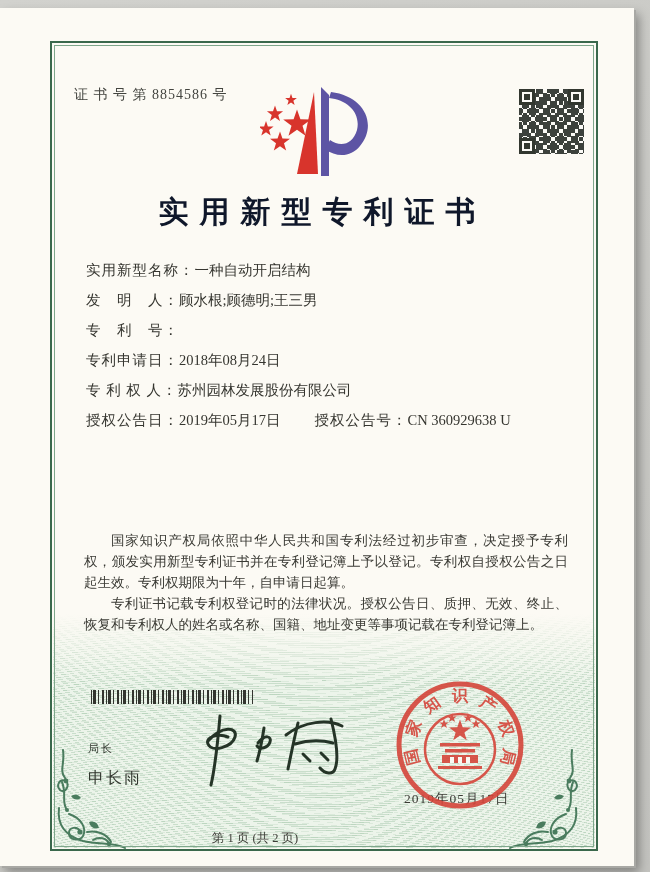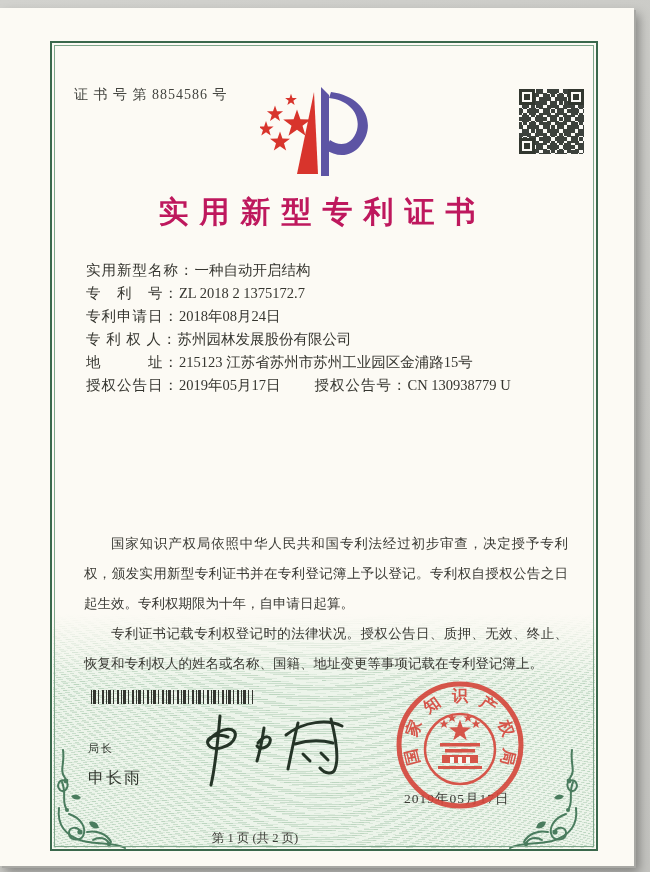--- a/index.html
+++ b/index.html
@@ -53,35 +53,34 @@
     position:absolute; width:16px; height:16px;
     border:3px solid #32372f; background:#fbfaf6;
   }
   .qr .finder::after {
     content:''; position:absolute; left:2px; top:2px; width:6px; height:6px; background:#32372f;
   }
   .qr .f-tl { left:0; top:0; } .qr .f-tr { right:0; top:0; } .qr .f-bl { left:0; bottom:0; }
   .title {
     position:absolute; left:0; top:184px; width:634px;
     text-align:center; font-size:30px; font-weight:600;
-    letter-spacing:11px; padding-left:11px; color:#be185d;
+    letter-spacing:11px; padding-left:11px; color:#0f172a;
   }
   .fields {
     position:absolute; left:86px; top:252px; width:490px;
-    display:flex; flex-direction:column; gap:2px;
+    display:flex; flex-direction:column; gap:9px;
     font-size:14.5px; color:#35352f; line-height:21px;
   }
   .fields .row { display:flex; white-space:pre; }
   .fields .lab { letter-spacing:1px; }
   .fields .pair2 { margin-left:34px; }
   .paras {
     position:absolute; left:84px; top:522px; width:484px;
-    font-size:13.5px; line-height:30px; color:#3a3a34;
+    font-size:13.5px; line-height:21px; color:#3a3a34;
     text-align:justify;
-    font-family:Liberation Mono, monospace;
   }
   .paras p { text-indent:2em; }
   .barcode {
     position:absolute; left:91px; top:682px; width:162px; height:14px;
     background:repeating-linear-gradient(90deg,
       #33352f 0 1px, rgba(0,0,0,0) 1px 2px,
       #33352f 2px 5px, rgba(0,0,0,0) 5px 7px,
       #33352f 7px 8px, rgba(0,0,0,0) 8px 11px,
       #33352f 11px 13px, rgba(0,0,0,0) 13px 15px);
   }
@@ -177,34 +176,34 @@
     <div class="finder f-bl"></div>
   </div>
 
   <div class="title">实用新型专利证书</div>
 
   <div class="fields">
     <div class="row">
       <span class="lab">实用新型名称：</span><span class="val">一种自动开启结构</span>
     </div>
     <div class="row">
-      <span class="lab">专　利　号：</span><span class="val">ZL 2018 2 1375172.7</span>
+      <span class="lab">发　明　人：</span><span class="val">顾水根;顾德明;王三男</span>
+    </div>
+    <div class="row">
+      <span class="lab">专　利　号：</span>
     </div>
     <div class="row">
       <span class="lab">专利申请日：</span><span class="val">2018年08月24日</span>
     </div>
     <div class="row">
       <span class="lab">专 利 权 人：</span><span class="val">苏州园林发展股份有限公司</span>
     </div>
     <div class="row">
-      <span class="lab">地　　　址：</span><span class="val">215123 江苏省苏州市苏州工业园区金浦路15号</span>
-    </div>
-    <div class="row">
       <span><span class="lab">授权公告日：</span><span class="val">2019年05月17日</span></span>
-      <span class="pair2"><span class="lab">授权公告号：</span><span class="val">CN 130938779 U</span></span>
+      <span class="pair2"><span class="lab">授权公告号：</span><span class="val">CN 360929638 U</span></span>
     </div>
   </div>
 
   <div class="paras">
     <p>国家知识产权局依照中华人民共和国专利法经过初步审查，决定授予专利权，颁发实用新型专利证书并在专利登记簿上予以登记。专利权自授权公告之日起生效。专利权期限为十年，自申请日起算。</p>
     <p>专利证书记载专利权登记时的法律状况。授权公告日、质押、无效、终止、恢复和专利权人的姓名或名称、国籍、地址变更等事项记载在专利登记簿上。</p>
   </div>
 
   <div class="barcode"></div>
 

